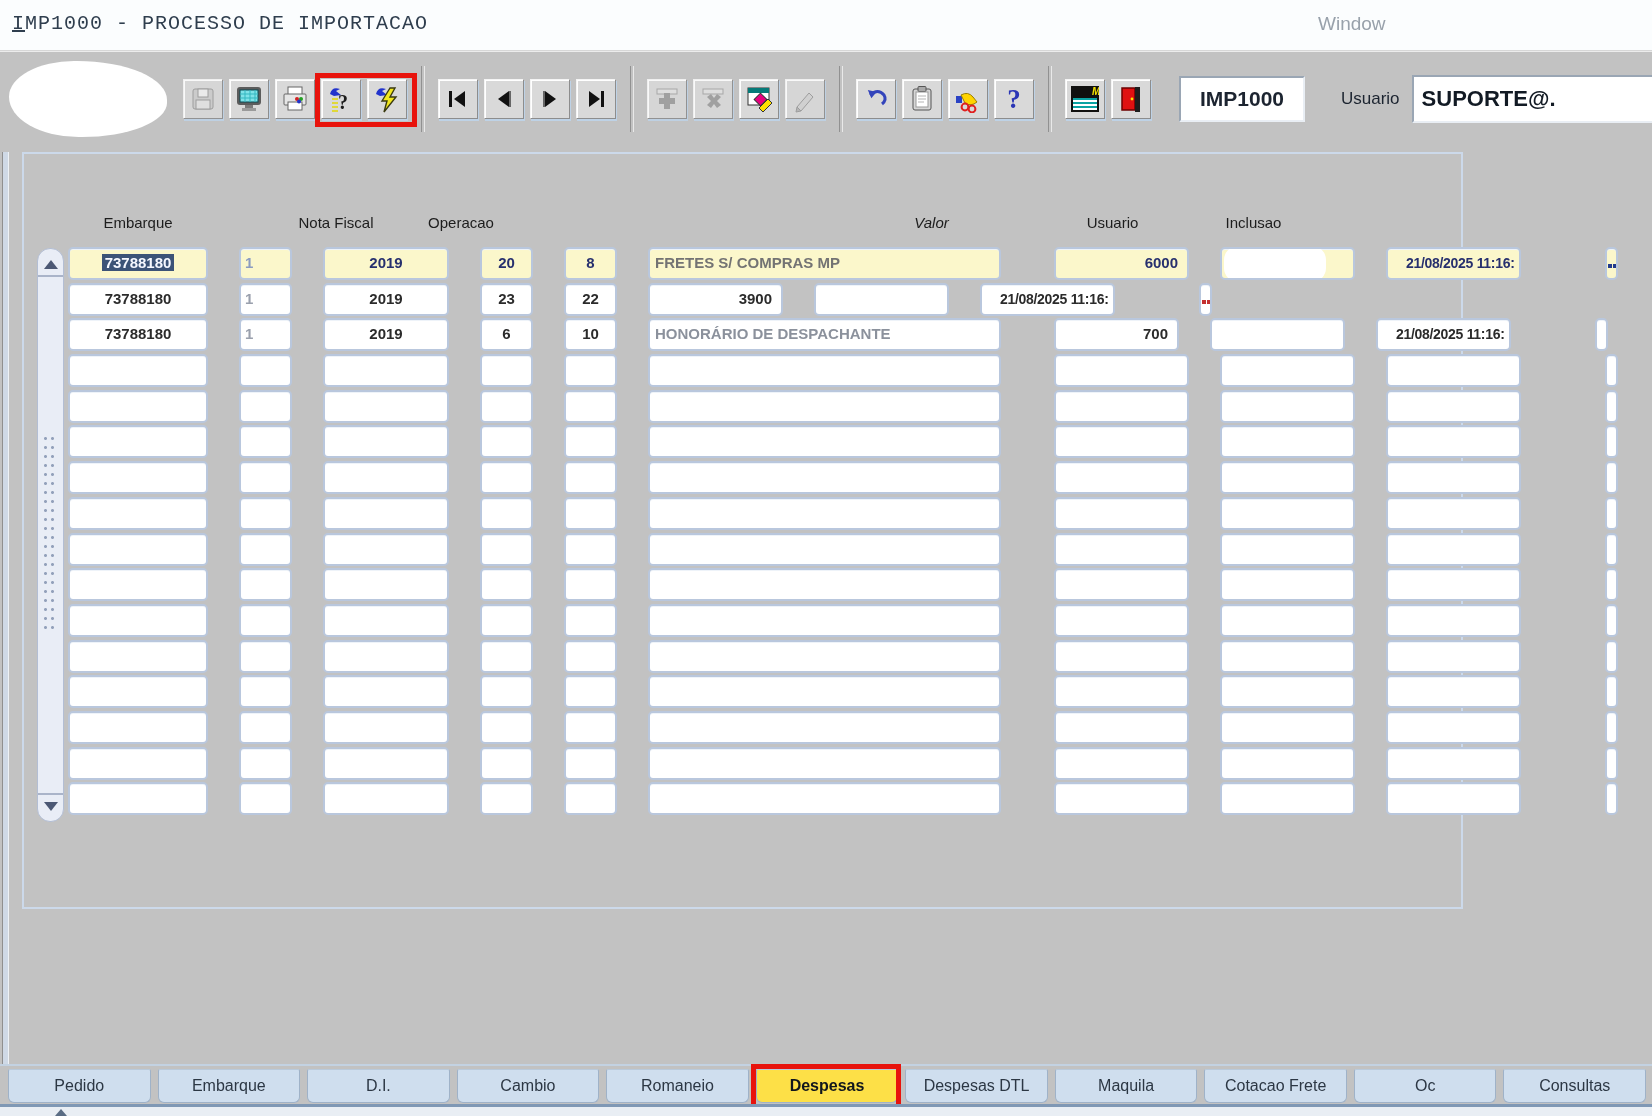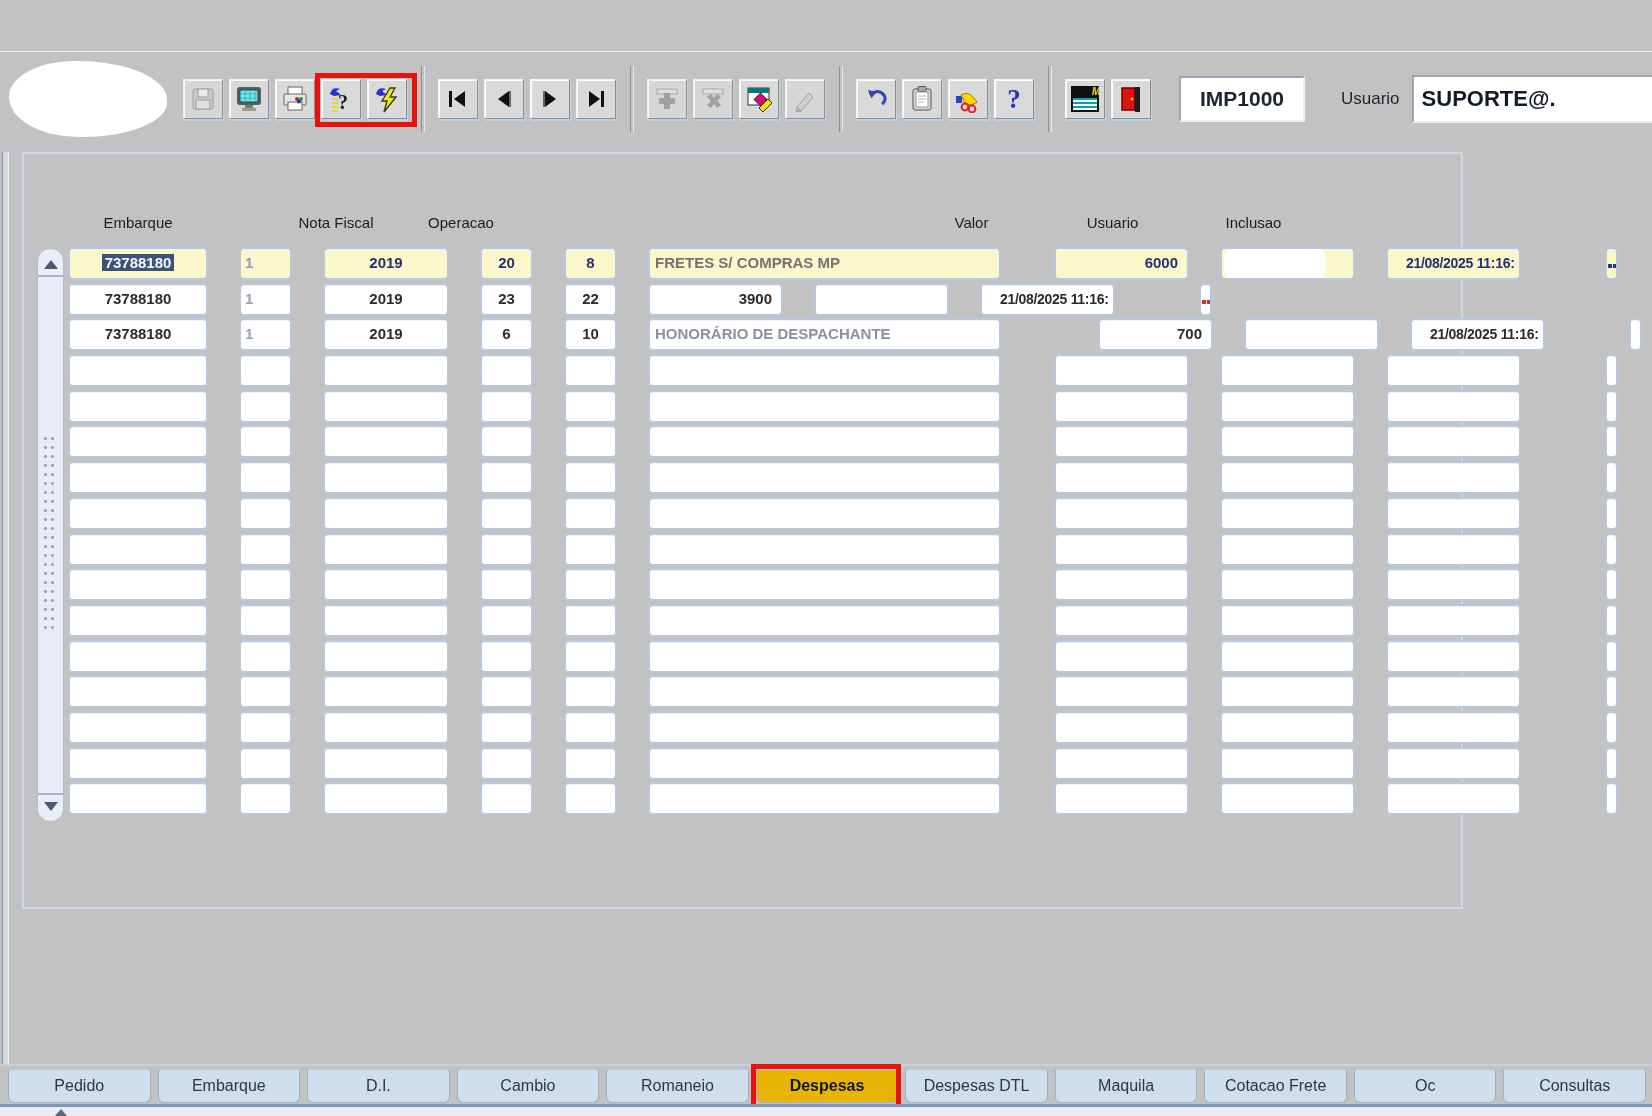--- a/index.html
+++ b/index.html
@@ -91,32 +91,36 @@
   .mark.navy{background:#223a8c;}
   .mark.red{background:#c42f2f;}
 
   
   .tabbar{position:absolute;left:0;top:1064px;width:1652px;height:40px;
     border-top:2px solid #c3d2e2;background:#c2c2c2;}
   .tabs{position:absolute;left:8px;top:3px;width:1638px;height:34px;display:flex;gap:7px;}
   .tab{flex:1;background:#cfdeee;border:1px solid #9fb2c8;border-top:1px solid #b9cadc;
     border-radius:2px 2px 6px 6px;display:flex;align-items:center;justify-content:center;
     font-size:16px;color:#2c3744;cursor:pointer;position:relative;}
-  .tab.active{background:#eab308;font-weight:bold;color:#10161d;}
+  .tab.active{background:#fde047;font-weight:bold;color:#10161d;}
   .bstrip{position:absolute;left:0;top:1104px;width:1652px;height:12px;background:#e9eef4;
     border-top:3px solid #7f98b5;}
   .bnotch{position:absolute;left:55px;top:1109px;width:0;height:0;
     border-left:6px solid transparent;border-right:6px solid transparent;
     border-bottom:7px solid #5a6c84;}
 </style>
 </head>
 <body>
 
 <div id="app">
 
+  <div class="titlebar">
+    <span class="wtitle"><u>I</u>MP1000 - PROCESSO DE IMPORTACAO</span>
+    <span class="wmenu">Window</span>
+  </div>
 
   <div class="toolbar">
     <div class="logo-blob"></div>
     <div id="tb-buttons">
         <div class="tbtn disabled">
           <span class="ticon">
             <svg width="28" height="28">
               <rect x="4" y="4" width="20" height="20" rx="2" fill="#cdcdcd" stroke="#9a9a9a"></rect>
               <rect x="9" y="4" width="10" height="8" fill="#efefef" stroke="#9a9a9a"></rect>
               <rect x="7" y="15" width="14" height="9" fill="#e3e3e3" stroke="#9a9a9a"></rect>
@@ -297,21 +301,21 @@
     <div class="usr-field">SUPORTE@.</div>
   </div>
 
   <div class="left-edge"></div>
 
   <div class="frame">
     <div id="grid-headers">
         <span class="gh" style="left: 44px; width: 140px;">Embarque</span>
         <span class="gh" style="left: 249px; width: 126px;">Nota Fiscal</span>
         <span class="gh" style="left: 381px; width: 112px;">Operacao</span>
-        <span class="gh" style="left: 880px; width: 135px;">Valor</span>
+        <span class="gh" style="left: 840px; width: 135px; font-style: italic;">Valor</span>
         <span class="gh" style="left: 1021px; width: 135px;">Usuario</span>
         <span class="gh" style="left: 1162px; width: 135px;">Inclusao</span>
       </div>
     <div class="rsb">
       <div class="arr up">
           <span class="tri-up"></span>
         </div>
       <div class="grip"></div>
       <div class="arr dn">
           <span class="tri-dn"></span>
@@ -343,21 +347,21 @@
           <div class="cell incl" style="width: 135px; margin-right: 59px;">21/08/2025 11:16:</div>
           <div class="cell sliver" style="width: 13px; margin-right: 0px;"><i class="mark red"></i><i class="mark red"></i></div>
         </div>
         <div class="grow">
           <div class="cell c-center" style="width: 140px; margin-right: 6px;">73788180</div>
           <div class="cell seq" style="width: 53px; margin-right: 6px;">1</div>
           <div class="cell c-center" style="width: 126px; margin-right: 6px;">2019</div>
           <div class="cell c-center" style="width: 53px; margin-right: 6px;">6</div>
           <div class="cell c-center" style="width: 53px; margin-right: 6px;">10</div>
           <div class="cell desc" style="width: 353px; margin-right: 28px;">HONORÁRIO DE DESPACHANTE</div>
-          <div class="cell c-right" style="width: 115px; margin-right: 6px; margin-left: 44px;">700</div>
+          <div class="cell c-right" style="width: 125px; margin-right: 6px;">700</div>
           <div class="cell usuario" style="width: 135px; margin-right: 6px;"></div>
           <div class="cell incl" style="width: 135px; margin-right: 59px;">21/08/2025 11:16:</div>
           <div class="cell sliver" style="width: 13px; margin-right: 0px;"></div>
         </div>
         <div class="grow">
           <div class="cell c-center" style="width: 140px; margin-right: 6px;"></div>
           <div class="cell seq" style="width: 53px; margin-right: 6px;"></div>
           <div class="cell c-center" style="width: 126px; margin-right: 6px;"></div>
           <div class="cell c-center" style="width: 53px; margin-right: 6px;"></div>
           <div class="cell c-center" style="width: 53px; margin-right: 6px;"></div>

